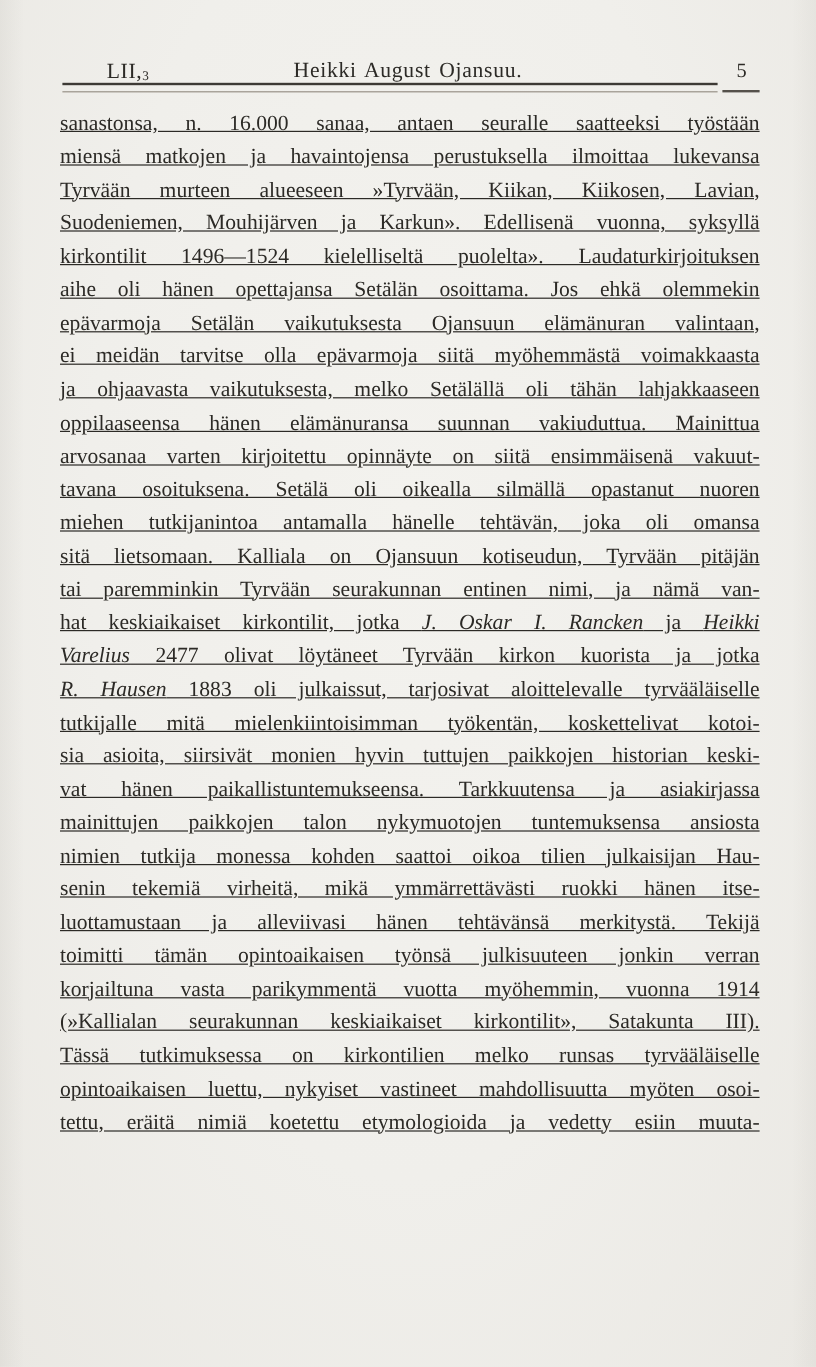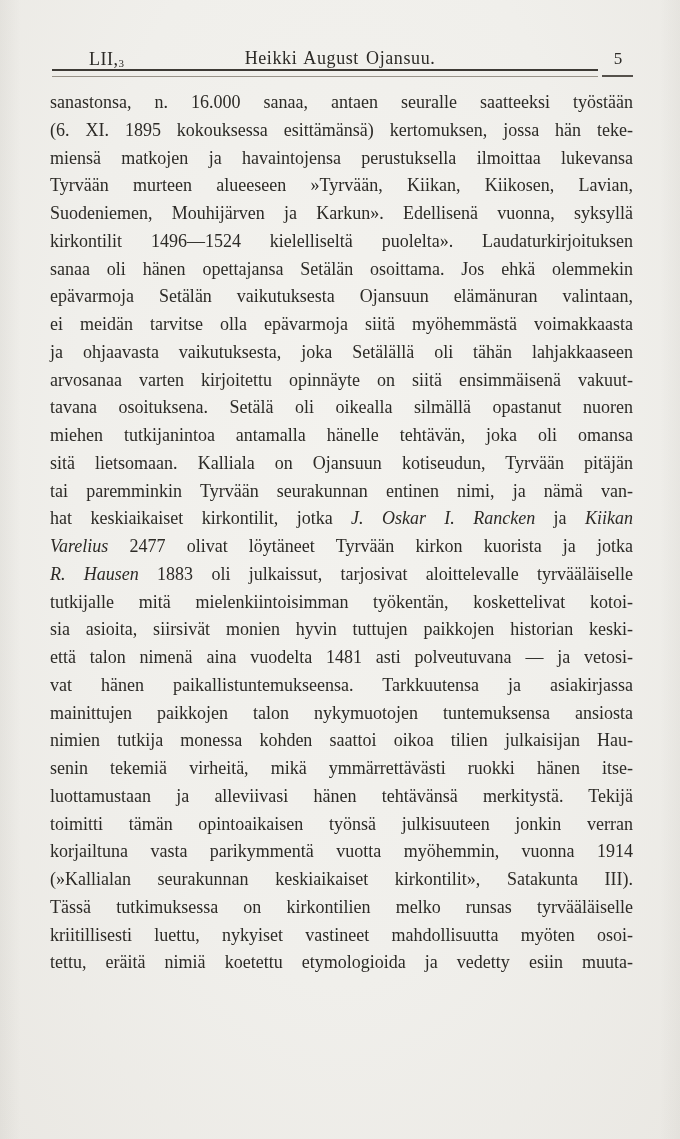--- a/index.html
+++ b/index.html
@@ -48,20 +48,21 @@
   }
   .text-block {
     position: absolute; top: 89px; left: 50px; width: 583px;
     font-size: 18px; line-height: 27.75px;
   }
   .line {
     text-align: justify;
     text-align-last: justify;
     height: 27.75px;
     white-space: normal;
+    text-decoration: underline;
   }
   .it { font-style: italic; }
 </style>
 </head>
 <body>
 
 <div class="page">
 
   <div class="volume">
     <span>LII,</span><span class="sub">3</span>
@@ -70,46 +71,45 @@
   <div class="running-title">Heikki August Ojansuu.</div>
 
   <div class="page-number">5</div>
 
   <div class="rule-top"></div>
   <div class="rule-bottom"></div>
   <div class="rule-number"></div>
 
   <div class="text-block">
       <div class="line"><span>sanastonsa, n. 16.000 sanaa, antaen seuralle saatteeksi työstään</span></div>
-      <div class="line"><span>(6. XI. 1895 kokouksessa esittämänsä) kertomuksen, jossa hän teke-</span></div>
       <div class="line"><span>miensä matkojen ja havaintojensa perustuksella ilmoittaa lukevansa</span></div>
       <div class="line"><span>Tyrvään murteen alueeseen »Tyrvään, Kiikan, Kiikosen, Lavian,</span></div>
       <div class="line"><span>Suodeniemen, Mouhijärven ja Karkun». Edellisenä vuonna, syksyllä</span></div>
       <div class="line"><span>kirkontilit 1496—1524 kielelliseltä puolelta». Laudaturkirjoituksen</span></div>
-      <div class="line"><span>sanaa oli hänen opettajansa Setälän osoittama. Jos ehkä olemmekin</span></div>
+      <div class="line"><span>aihe oli hänen opettajansa Setälän osoittama. Jos ehkä olemmekin</span></div>
       <div class="line"><span>epävarmoja Setälän vaikutuksesta Ojansuun elämänuran valintaan,</span></div>
       <div class="line"><span>ei meidän tarvitse olla epävarmoja siitä myöhemmästä voimakkaasta</span></div>
-      <div class="line"><span>ja ohjaavasta vaikutuksesta, joka Setälällä oli tähän lahjakkaaseen</span></div>
+      <div class="line"><span>ja ohjaavasta vaikutuksesta, melko Setälällä oli tähän lahjakkaaseen</span></div>
+      <div class="line"><span>oppilaaseensa hänen elämänuransa suunnan vakiuduttua. Mainittua</span></div>
       <div class="line"><span>arvosanaa varten kirjoitettu opinnäyte on siitä ensimmäisenä vakuut-</span></div>
       <div class="line"><span>tavana osoituksena. Setälä oli oikealla silmällä opastanut nuoren</span></div>
       <div class="line"><span>miehen tutkijanintoa antamalla hänelle tehtävän, joka oli omansa</span></div>
       <div class="line"><span>sitä lietsomaan. Kalliala on Ojansuun kotiseudun, Tyrvään pitäjän</span></div>
       <div class="line"><span>tai paremminkin Tyrvään seurakunnan entinen nimi, ja nämä van-</span></div>
-      <div class="line"><span>hat keskiaikaiset kirkontilit, jotka </span><span class="it">J. Oskar I. Rancken</span><span> ja </span><span class="it">Kiikan</span></div>
+      <div class="line"><span>hat keskiaikaiset kirkontilit, jotka </span><span class="it">J. Oskar I. Rancken</span><span> ja </span><span class="it">Heikki</span></div>
       <div class="line"><span class="it">Varelius</span><span> 2477 olivat löytäneet Tyrvään kirkon kuorista ja jotka</span></div>
       <div class="line"><span class="it">R. Hausen</span><span> 1883 oli julkaissut, tarjosivat aloittelevalle tyrvääläiselle</span></div>
       <div class="line"><span>tutkijalle mitä mielenkiintoisimman työkentän, koskettelivat kotoi-</span></div>
       <div class="line"><span>sia asioita, siirsivät monien hyvin tuttujen paikkojen historian keski-</span></div>
-      <div class="line"><span>että talon nimenä aina vuodelta 1481 asti polveutuvana — ja vetosi-</span></div>
       <div class="line"><span>vat hänen paikallistuntemukseensa. Tarkkuutensa ja asiakirjassa</span></div>
       <div class="line"><span>mainittujen paikkojen talon nykymuotojen tuntemuksensa ansiosta</span></div>
       <div class="line"><span>nimien tutkija monessa kohden saattoi oikoa tilien julkaisijan Hau-</span></div>
       <div class="line"><span>senin tekemiä virheitä, mikä ymmärrettävästi ruokki hänen itse-</span></div>
       <div class="line"><span>luottamustaan ja alleviivasi hänen tehtävänsä merkitystä. Tekijä</span></div>
       <div class="line"><span>toimitti tämän opintoaikaisen työnsä julkisuuteen jonkin verran</span></div>
       <div class="line"><span>korjailtuna vasta parikymmentä vuotta myöhemmin, vuonna 1914</span></div>
       <div class="line"><span>(»Kallialan seurakunnan keskiaikaiset kirkontilit», Satakunta III).</span></div>
       <div class="line"><span>Tässä tutkimuksessa on kirkontilien melko runsas tyrvääläiselle</span></div>
-      <div class="line"><span>kriitillisesti luettu, nykyiset vastineet mahdollisuutta myöten osoi-</span></div>
+      <div class="line"><span>opintoaikaisen luettu, nykyiset vastineet mahdollisuutta myöten osoi-</span></div>
       <div class="line"><span>tettu, eräitä nimiä koetettu etymologioida ja vedetty esiin muuta-</span></div>
     </div>
 
 </div>
 
 </body></html>

